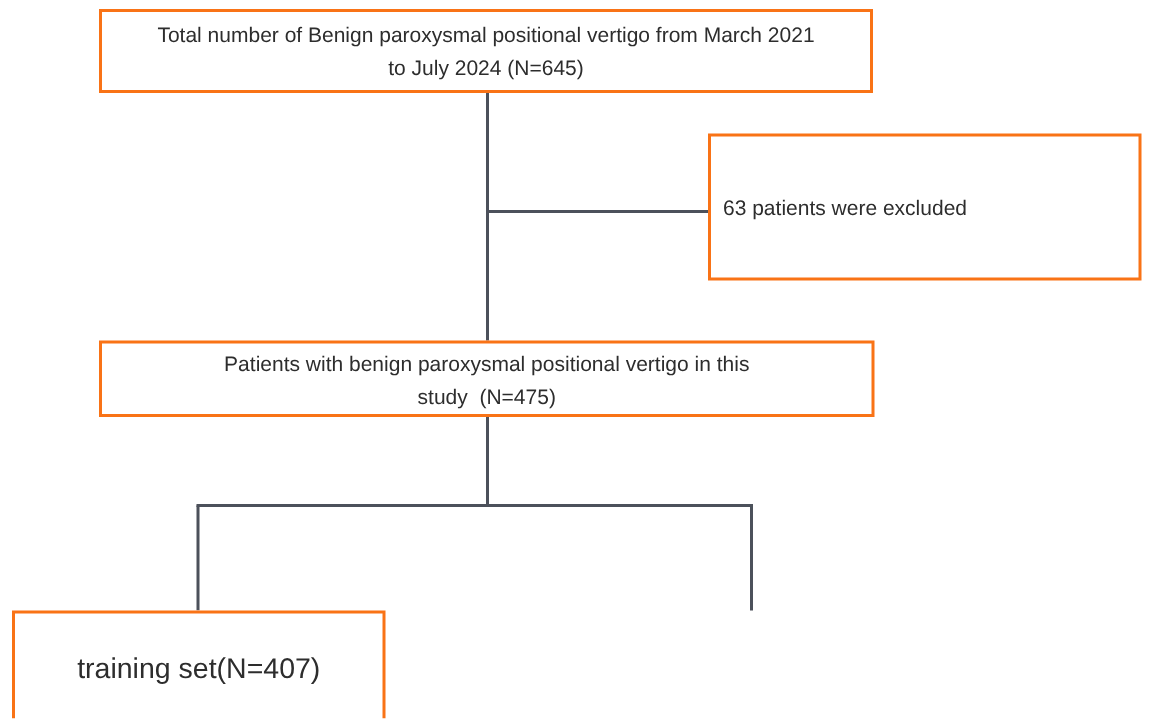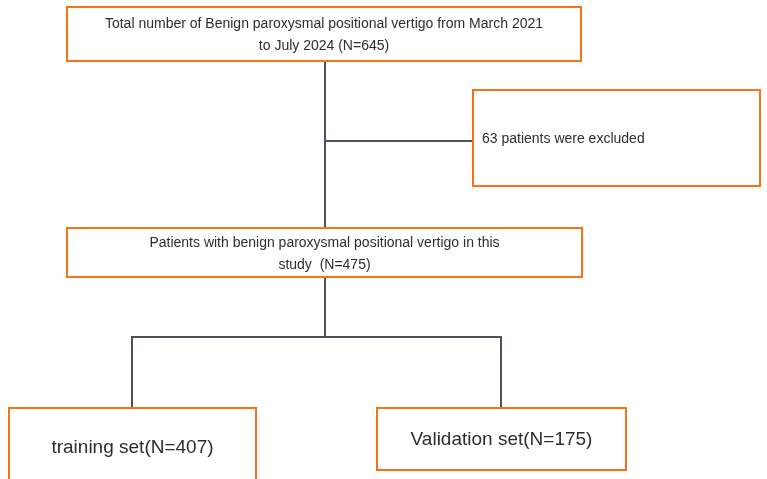--- a/index.html
+++ b/index.html
@@ -71,17 +71,14 @@
 
   <div class="box centered" id="box-study">
     <div class="txt-sm">Patients with benign paroxysmal positional vertigo in this</div>
     <div class="txt-sm">study  (N=475)</div>
   </div>
 
   <div class="box centered" id="box-training">
     <div class="txt-lg">training set(N=407)</div>
   </div>
 
-  <div class="box centered" id="box-validation">
-    <div class="txt-lg">Validation set(N=175)</div>
-  </div>
 
 </div>
 
 </body></html>

